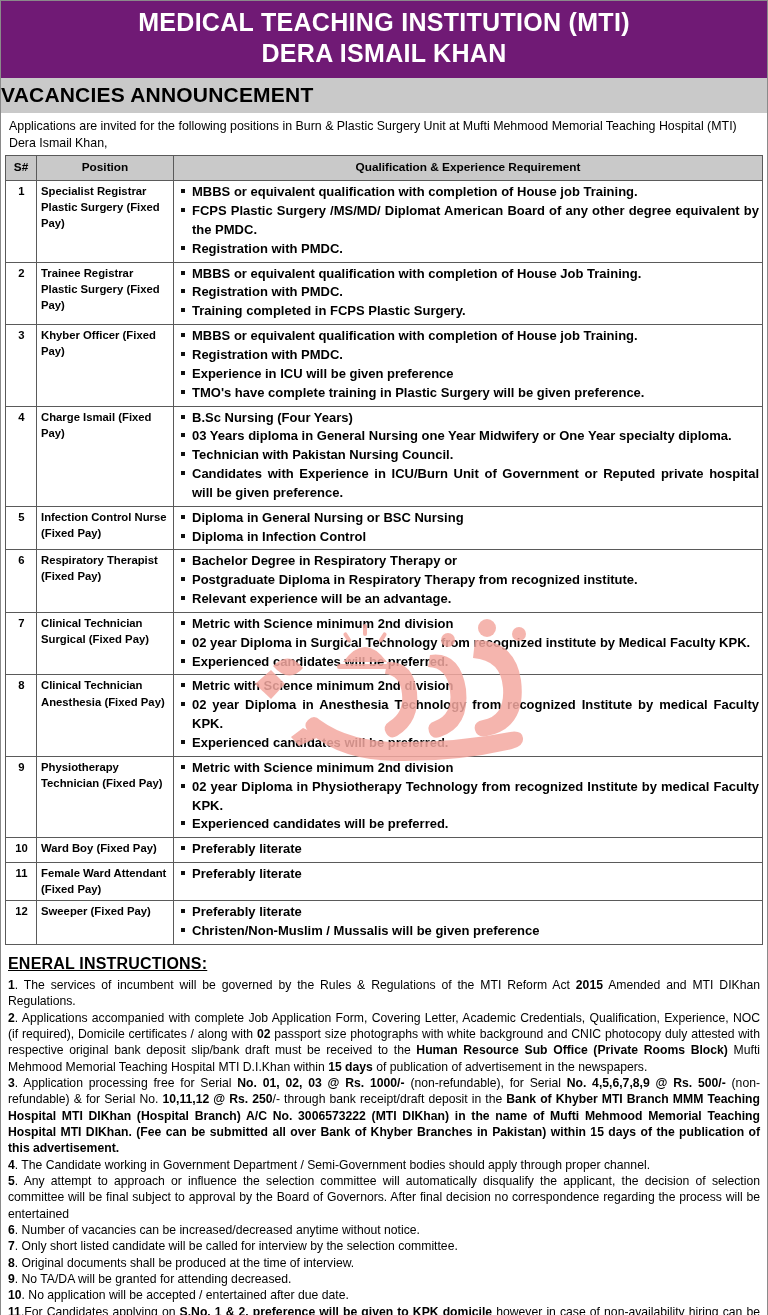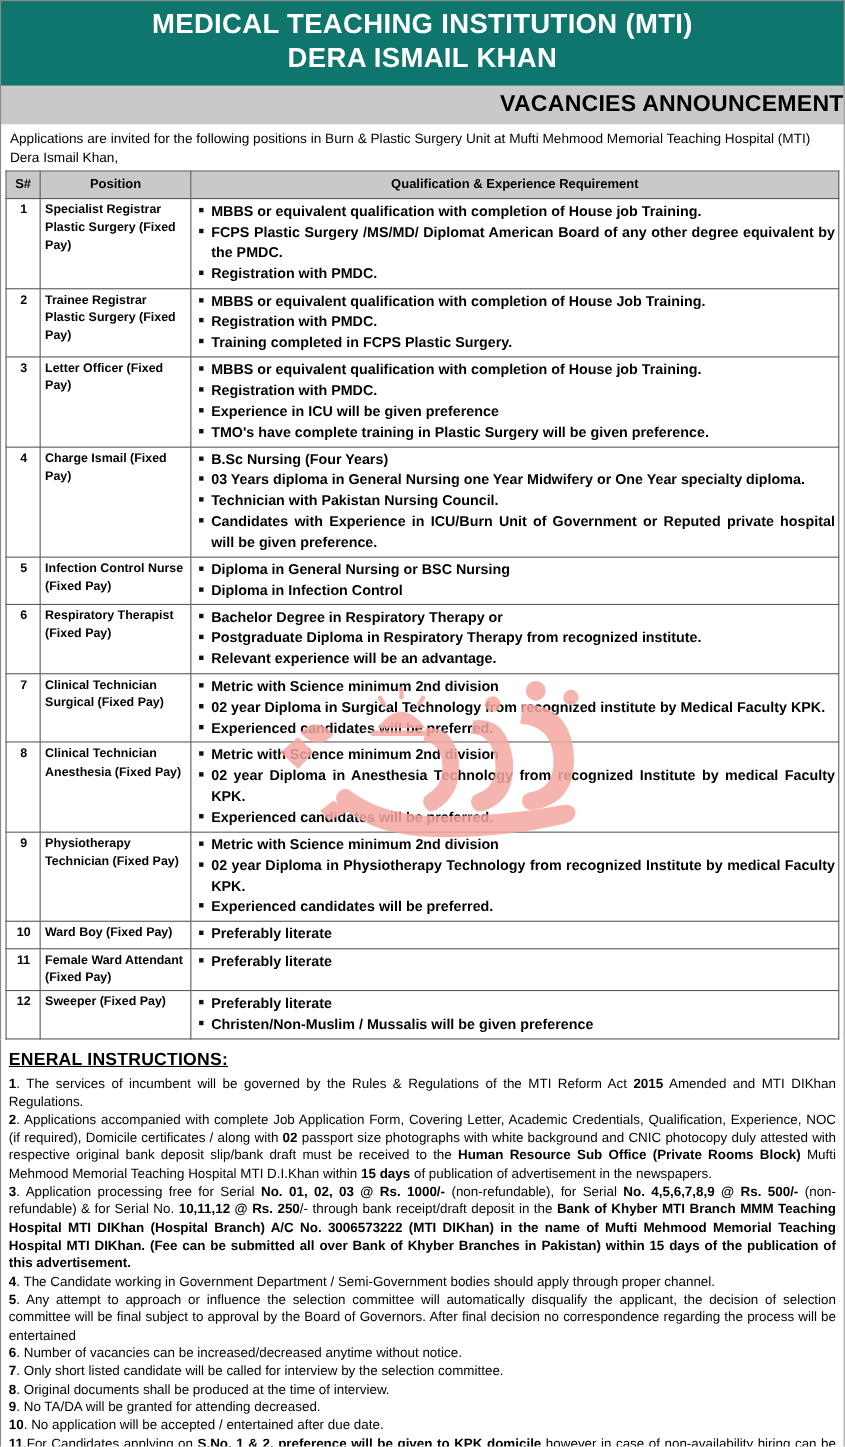--- a/index.html
+++ b/index.html
@@ -23,36 +23,36 @@
     left:225px;top:600px;
     width:330px;height:170px;
     pointer-events:none;
     z-index:5;
     opacity:.85;
   }
   .watermark svg{width:100%;height:100%;display:block;}
 
   
   .topbar{
-    background:#0f766e;
+    background:#701a75;
     color:#fff;
     text-align:center;
     padding:7px 0 10px 0;
     border:1px solid #8a8a8a;
     border-bottom:none;
   }
   .topbar .l1{
     font-size:25px;font-weight:bold;letter-spacing:.3px;line-height:1.18;
   }
   .topbar .l2{
     font-size:25px;font-weight:bold;letter-spacing:.3px;line-height:1.22;
   }
   .vac-band{
     background:#c9c9c9;
-    text-align:right;
+    text-align:left;
     font-size:21px;
     font-weight:bold;
     padding:5px 0 6px 0;
     border-left:1px solid #8a8a8a;
     border-right:1px solid #8a8a8a;
     letter-spacing:.2px;
   }
   .intro{
     font-size:12.4px;
     line-height:1.35;
@@ -226,21 +226,21 @@
             <td>
               <ul class="reqs">
                 <li>MBBS or equivalent qualification with completion of House Job Training.</li>
                 <li>Registration with PMDC.</li>
                 <li>Training completed in FCPS Plastic Surgery.</li>
               </ul>
             </td>
           </tr>
           <tr>
             <td class="col-sn">3</td>
-            <td class="col-pos">Letter Officer (Fixed Pay)</td>
+            <td class="col-pos">Khyber Officer (Fixed Pay)</td>
             <td>
               <ul class="reqs">
                 <li>MBBS or equivalent qualification with completion of House job Training.</li>
                 <li>Registration with PMDC.</li>
                 <li>Experience in ICU will be given preference</li>
                 <li>TMO's have complete training in Plastic Surgery will be given preference.</li>
               </ul>
             </td>
           </tr>
           <tr>

